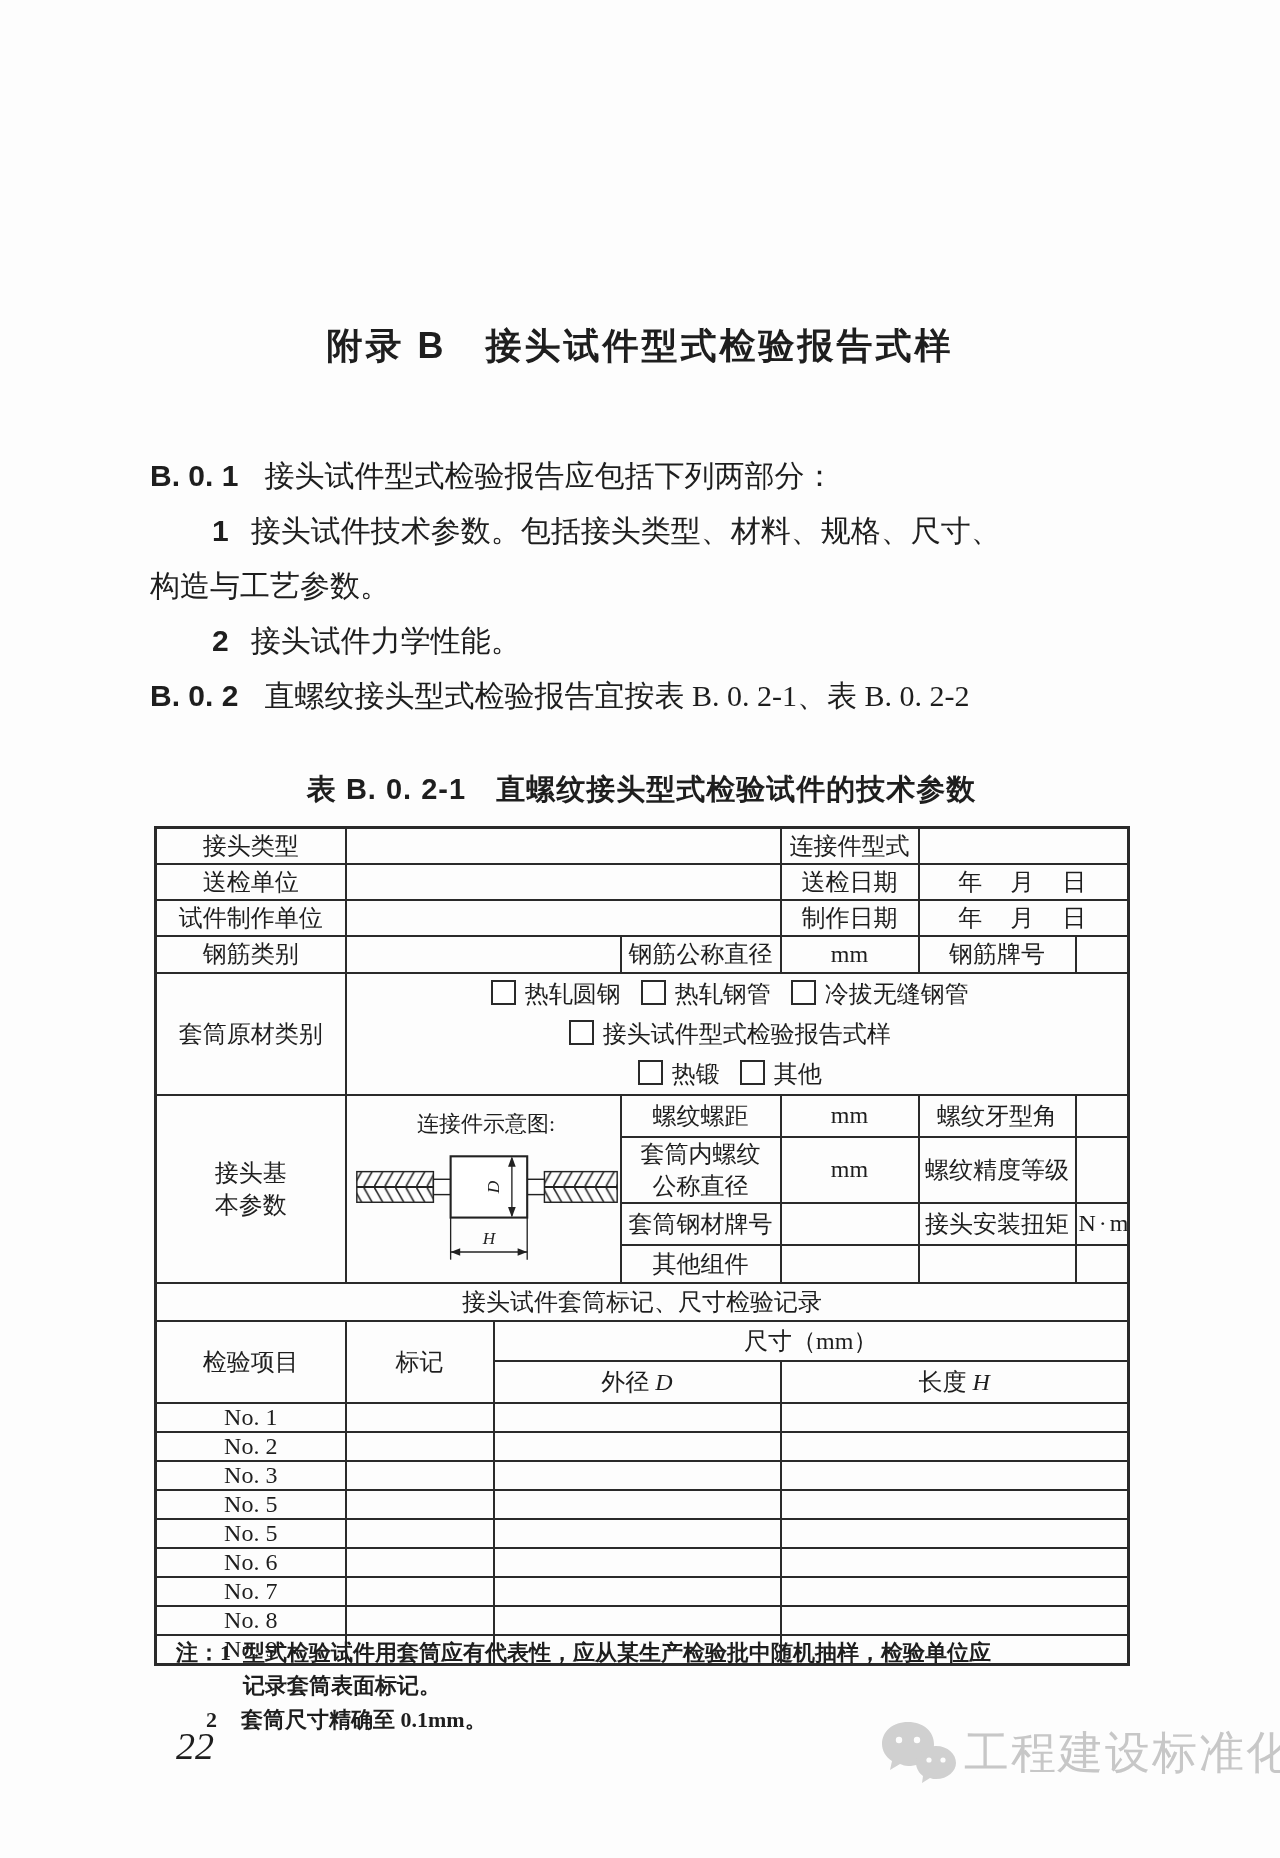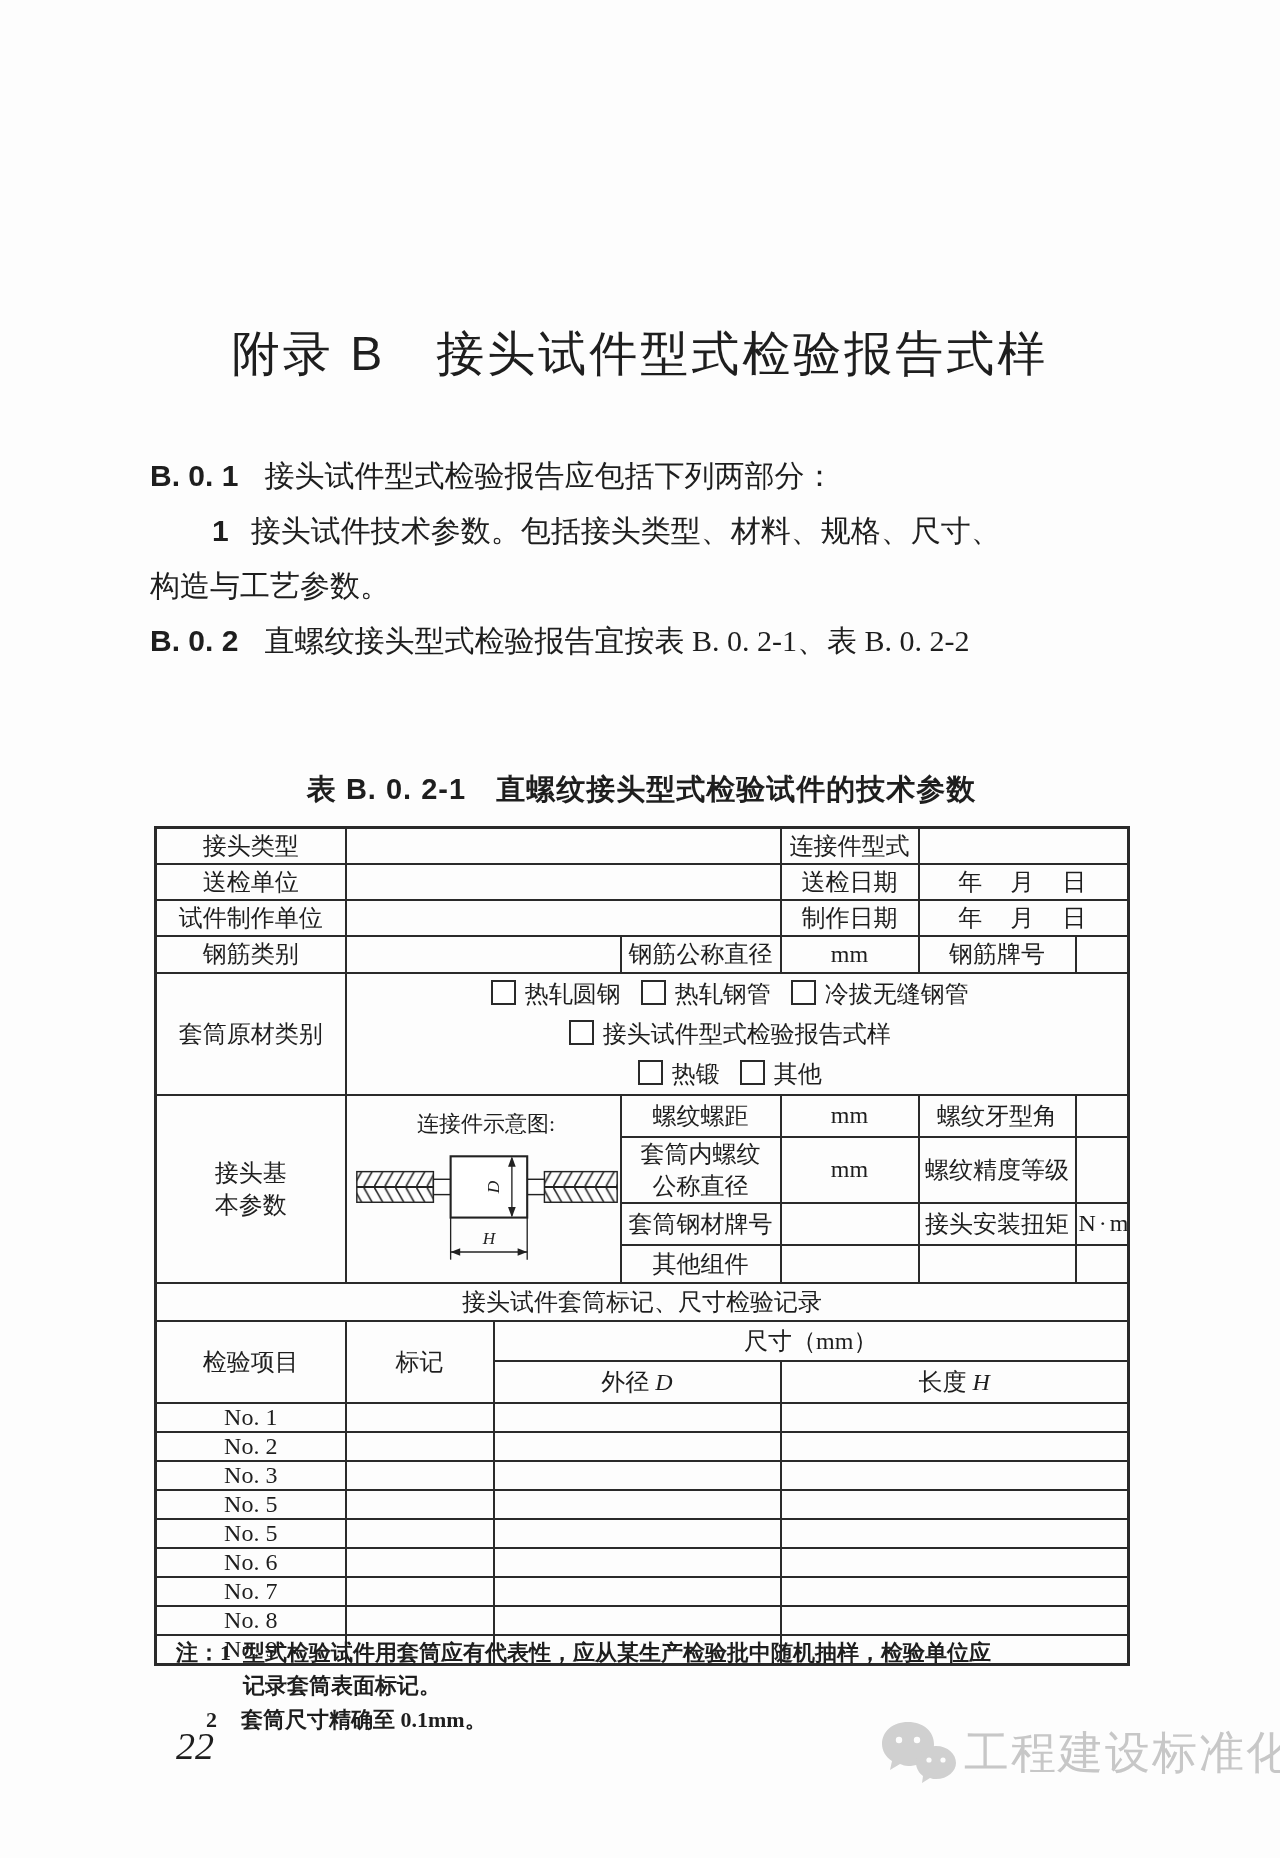--- a/index.html
+++ b/index.html
@@ -16,21 +16,21 @@
     position:relative;
     overflow:hidden;
   }
   .page{position:absolute;inset:0;}
 
   
   .title{
     position:absolute;top:322px;left:75px;width:1130px;
     margin:0;text-align:center;
     font-family:"Liberation Sans","DejaVu Sans",sans-serif;
-    font-size:48px;font-weight:normal;letter-spacing:3px;
+    font-size:36px;font-weight:bold;letter-spacing:3px;
   }
 
   
   .clauses{
     position:absolute;top:448px;left:150px;width:990px;
     font-size:30px;line-height:55px;
   }
   .clauses p{margin:0;}
   .clauses p.indent{text-indent:62px;}
   .clause-num{
@@ -126,20 +126,23 @@
   <h1 class="title">附录 B　接头试件型式检验报告式样</h1>
 
   <div class="clauses">
     <p>
       <span class="clause-num">B. 0. 1</span><span>接头试件型式检验报告应包括下列两部分：</span>
     </p>
     <p class="indent">
       <span class="item-num">1</span><span>接头试件技术参数。包括接头类型、材料、规格、尺寸、</span>
     </p>
     <p>构造与工艺参数。</p>
+    <p class="indent">
+      <span class="item-num">2</span><span>接头试件力学性能。</span>
+    </p>
     <p>
       <span class="clause-num">B. 0. 2</span><span>直螺纹接头型式检验报告宜按表 B. 0. 2-1、表 B. 0. 2-2</span>
     </p>
   </div>
 
   <div class="caption">表 B. 0. 2-1　直螺纹接头型式检验试件的技术参数</div>
 
   <table class="main">
     <colgroup>
       <col style="width:190px">

